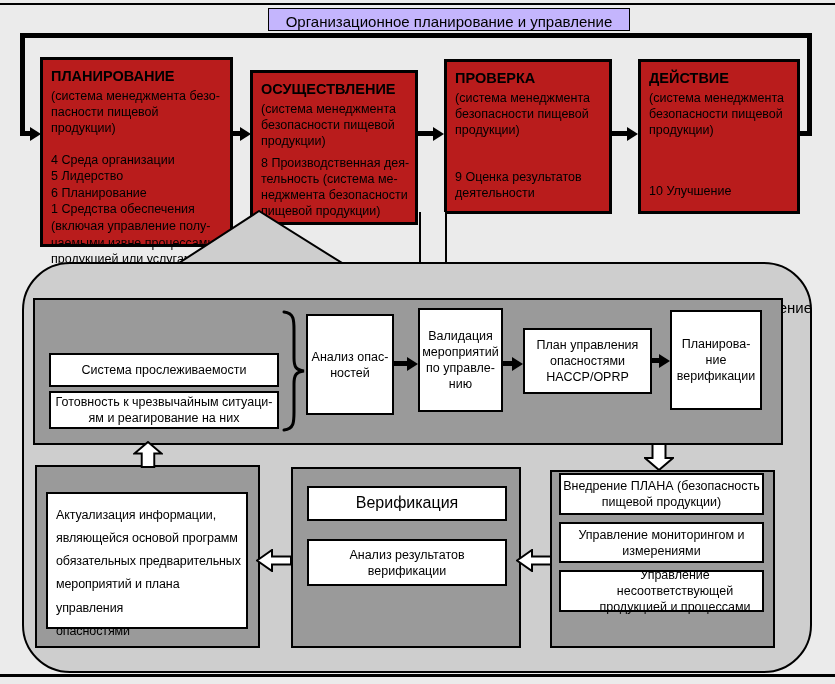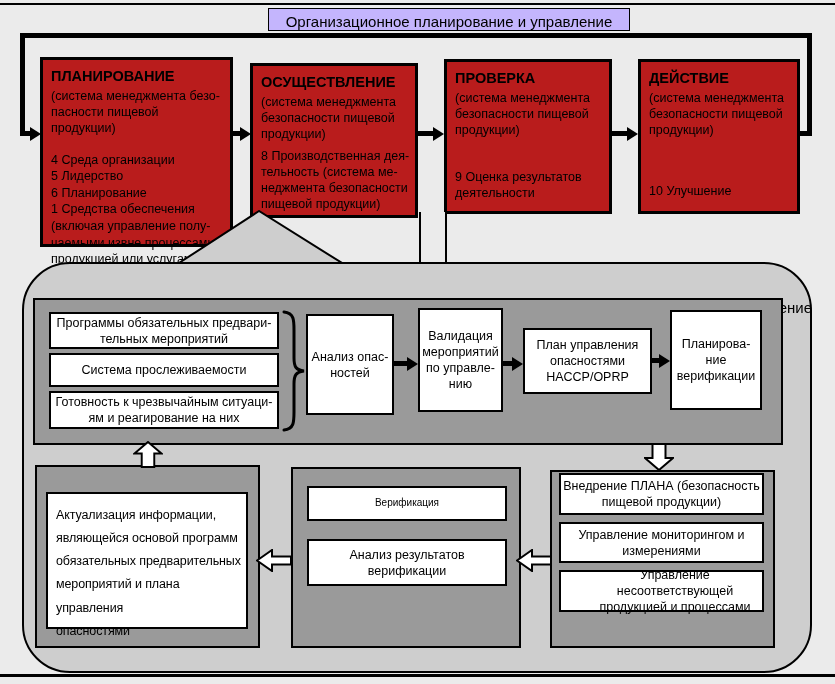--- a/index.html
+++ b/index.html
@@ -28,21 +28,21 @@
   
   .channel{background:#ebebeb;border-left:2.5px solid #000;border-right:2.5px solid #000;}
   
   .rounded{background:#cecece;border:2px solid #000;border-radius:48px;}
   .optitle{font-size:15px;text-align:right;margin-top:28px;}
   .gcontainer{background:#9a9a9a;border:2.5px solid #000;}
   .wbox{background:#fff;border:2.5px solid #000;display:flex;align-items:center;justify-content:center;
         text-align:center;white-space:pre-line;font-size:12.5px;line-height:1.28;}
   .updtext{background:#fff;border:2.5px solid #000;font-size:12.5px;line-height:1.85;letter-spacing:-0.1px;
            padding:10px 2px 0 8px;white-space:pre-line;}
-  .bigger{font-size:10px;align-items:center;}
+  .bigger{font-size:16px;align-items:center;}
 </style>
 </head>
 <body>
 
 <div class="canvas">
 
   <div class="abs rule" style="top:3px;"></div>
   <div class="abs rule" style="top:674px;height:2.5px;"></div>
 
   <div class="abs loop" style="left:20px;top:33px;width:792px;height:5px;"></div>
@@ -60,21 +60,21 @@
     <div class="pdca-sub">(система менеджмента безо-
 пасности пищевой продукции)</div>
     <div class="pdca-body m1">4  Среда организации
 5  Лидерство
 6  Планирование
 1 Средства обеспечения
 (включая управление полу-
 чаемыми извне процессами,
 продукцией или услугами)</div>
   </div>
-  <div class="abs pdca" style="left:250px;top:63px;width:168px;height:155px;">
+  <div class="abs pdca" style="left:250px;top:70px;width:168px;height:155px;">
     <div class="pdca-title">ОСУЩЕСТВЛЕНИЕ</div>
     <div class="pdca-sub">(система менеджмента
 безопасности пищевой
 продукции)</div>
     <div class="pdca-body m2">8  Производственная дея-
 тельность (система ме-
 неджмента безопасности
 пищевой продукции)</div>
   </div>
   <div class="abs pdca" style="left:444px;top:59px;width:168px;height:155px;">
@@ -99,24 +99,20 @@
 
   <div class="abs rounded" style="left:22px;top:262px;width:790px;height:411px;"></div>
   <div class="abs optitle" style="left:22px;top:271px;width:790px;">Операционное планирование и управление</div>
 
   <div class="abs channel" style="left:419px;top:212px;width:28px;height:50px;"></div>
   <svg class="abs" style="left:178px;top:210px;" width="166" height="55" viewBox="0 0 166 55">
     <polygon points="81,1 1,53 164,53" fill="#cecece" stroke="#000" stroke-width="2"></polygon>
   </svg>
 
   <div class="abs gcontainer" style="left:33px;top:298px;width:750px;height:147px;"></div>
-  <div class="abs wbox" style="left:49px;top:312px;width:230px;height:37px;">
-    <span>Программы обязательных предвари-
-тельных мероприятий</span>
-  </div>
   <div class="abs wbox" style="left:49px;top:391px;width:230px;height:38px;">
     <span>Готовность к чрезвычайным ситуаци-
 ям и реагирование на них</span>
   </div>
   <div class="abs wbox" style="left:49px;top:353px;width:230px;height:34px;">
     <span>Система прослеживаемости</span>
   </div>
 
   <svg class="abs" style="left:280px;top:310px;" width="27" height="122" viewBox="0 0 27 122">
     <path d="M4,2 C14,3 14,10 14,20 L14,48 C14,57 16,60 24,61 C16,62 14,65 14,74 L14,102 C14,112 14,119 4,120" fill="none" stroke="#000" stroke-width="3" stroke-linecap="round"></path>

